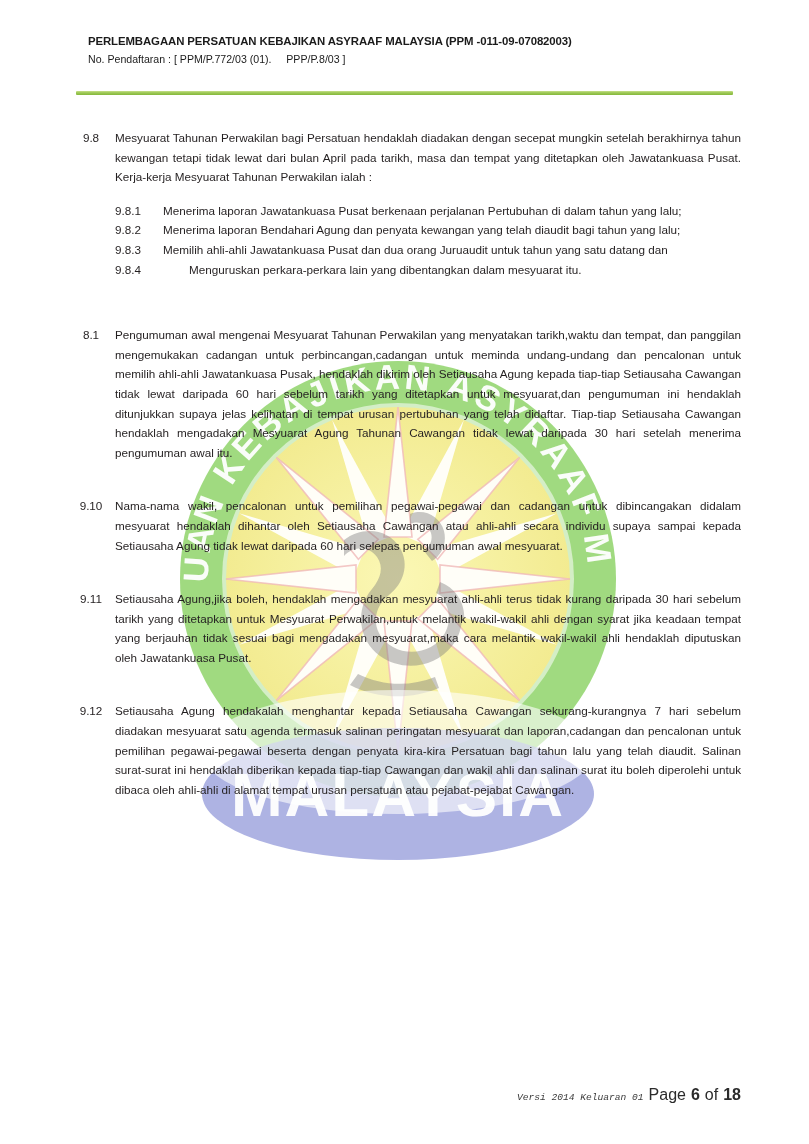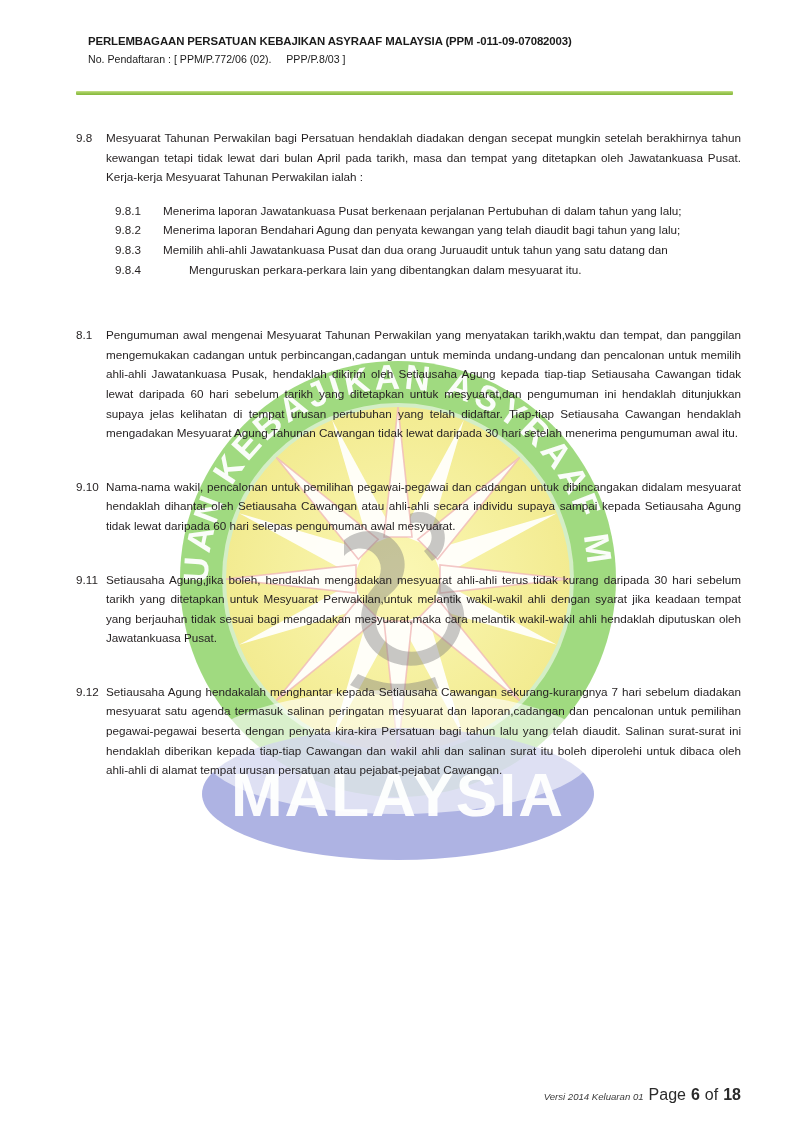--- a/index.html
+++ b/index.html
@@ -77,21 +77,22 @@
 
   .clause {
     display: flex;
     align-items: flex-start;
     font-size: 11.7px;
     line-height: 19.6px;
     color: #231f20;
   }
   .clause .num {
     flex: 0 0 auto;
-    text-align: left;
+    text-align: center;
+    padding-right: 9px;
     white-space: nowrap;
   }
   .clause .txt {
     flex: 1 1 auto;
     text-align: justify;
     text-justify: inter-word;
     hyphens: none;
   }
 
   
@@ -112,21 +113,21 @@
     position: absolute;
     right: 68px;
     bottom: 40px;
     z-index: 2;
     display: flex;
     align-items: baseline;
     gap: 5px;
     color: #2b2b2b;
   }
   .f-versi {
-    font-family: Liberation Sans, sans-serif;
+    font-family: Liberation Mono, monospace;
     font-style: italic;
     font-size: 9.6px;
     color: #3a3a3a;
   }
   .f-page {
     font-size: 16px;
   }
   .f-num { font-weight: bold; }
 </style>
 </head>
@@ -204,21 +205,21 @@
       <g>
         <ellipse cx="250" cy="512" rx="196" ry="66" fill="#8f95d8" opacity="0.72"></ellipse>
         <ellipse cx="250" cy="470" rx="196" ry="62" fill="#ffffff" opacity="0.60"></ellipse>
         <text x="250" y="534" text-anchor="middle" font-family="Liberation Sans, sans-serif" font-size="62" font-weight="bold" fill="#ffffff" opacity="0.95" letter-spacing="2">MALAYSIA</text>
       </g>
     </svg>
   </div>
 
   <div id="header">
     <div class="hdr-title">PERLEMBAGAAN PERSATUAN KEBAJIKAN ASYRAAF MALAYSIA (PPM -011-09-07082003)</div>
-    <div class="hdr-sub">No. Pendaftaran : [ PPM/P.772/06 (02).     PPP/P.8/03 ]</div>
+    <div class="hdr-sub">No. Pendaftaran : [ PPM/P.772/03 (01).     PPP/P.8/03 ]</div>
   </div>
   <div id="header-rule"></div>
 
   <div id="content">
 
     <div class="clause lvl1" style="margin-bottom:14px;">
       <div class="num">9.8</div>
       <div class="txt">Mesyuarat Tahunan Perwakilan bagi Persatuan hendaklah diadakan dengan secepat mungkin setelah berakhirnya tahun kewangan tetapi tidak lewat dari bulan April pada tarikh, masa dan tempat yang ditetapkan oleh Jawatankuasa Pusat. Kerja-kerja Mesyuarat Tahunan Perwakilan ialah :</div>
     </div>
 

